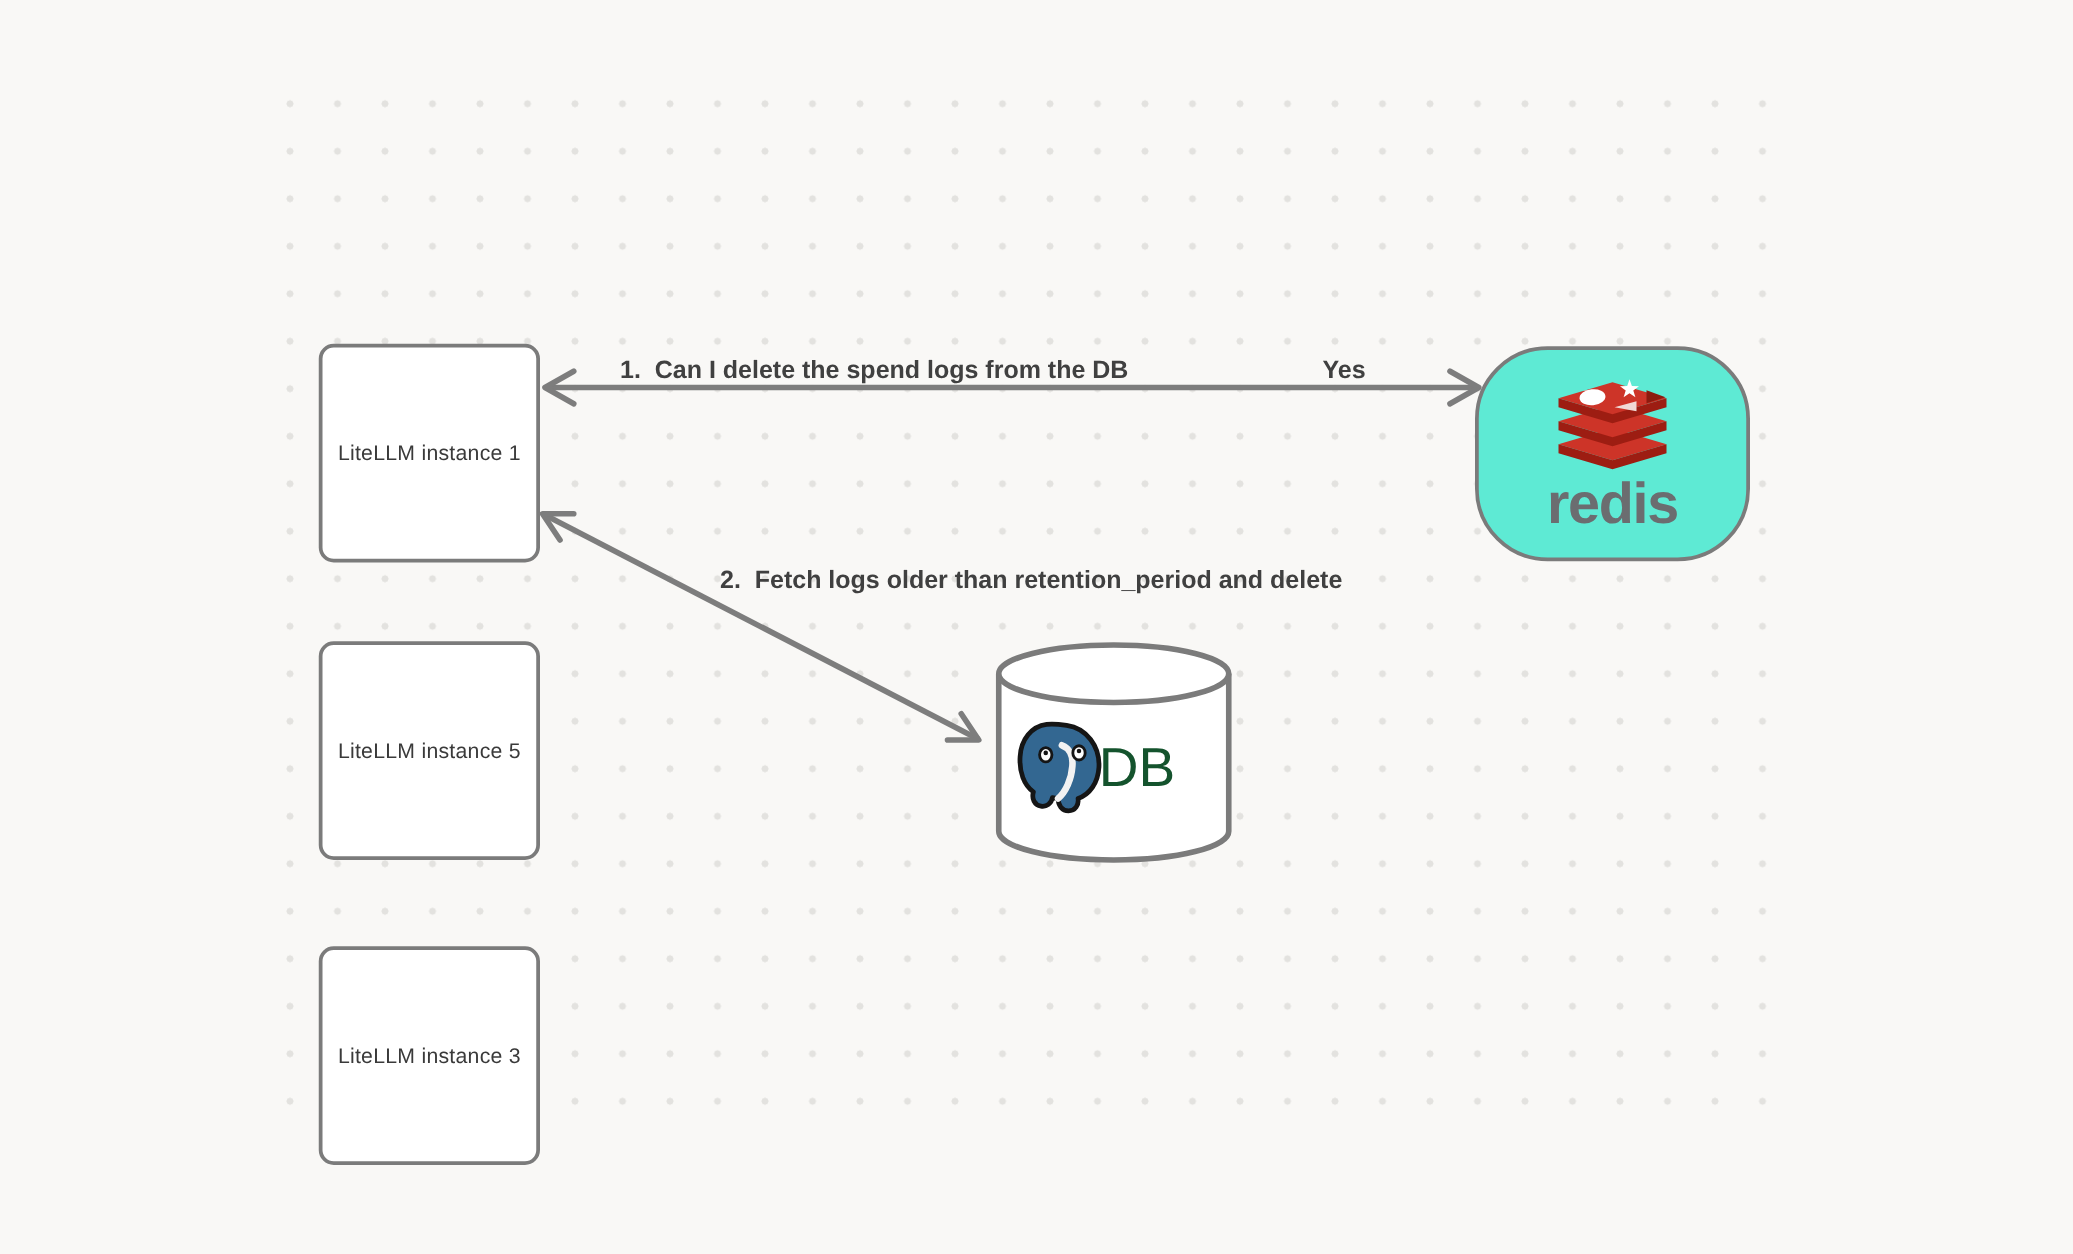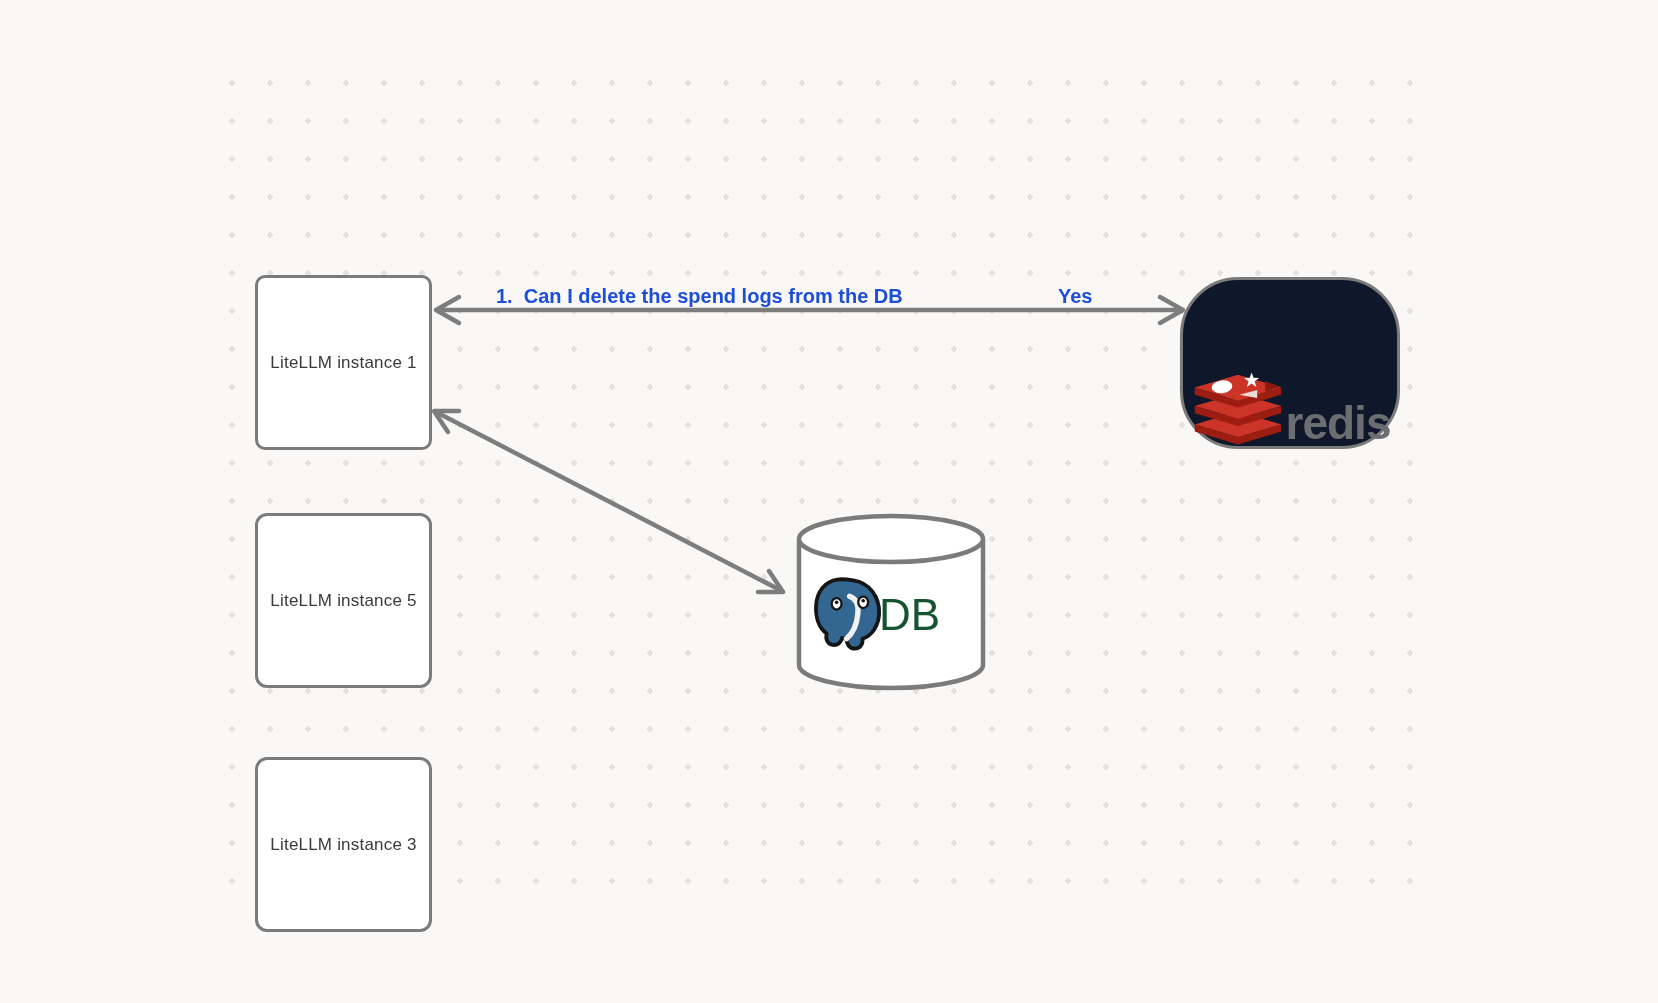--- a/index.html
+++ b/index.html
@@ -19,47 +19,47 @@
     position:absolute;left:255px;width:177px;height:175px;
     background:#ffffff;border:3.5px solid #7b7b7b;border-radius:12px;
     display:flex;align-items:center;justify-content:center;
     box-sizing:border-box;
   }
   .inst-label{
     font-size:17px;color:#3a3a3a;letter-spacing:.2px;white-space:pre;
   }
   .redis-node{
     position:absolute;left:1180px;top:277px;width:220px;height:172px;
-    background:#0f172a;border:3.5px solid #7b7b7b;border-radius:58px;
+    background:#5eead4;border:3.5px solid #7b7b7b;border-radius:58px;
     box-sizing:border-box;
-    display:flex;flex-direction:row;align-items:flex-end;justify-content:center;
+    display:flex;flex-direction:column;align-items:center;justify-content:center;
   }
   .redis-word{
     font-size:46px;font-weight:700;color:#6b6d70;letter-spacing:-1px;
     line-height:1;margin-top:2px;
   }
   .arrow-label{
-    position:absolute;font-size:20px;font-weight:700;color:#1d4ed8;
+    position:absolute;font-size:20px;font-weight:700;color:#404040;
     white-space:pre;line-height:1.2;
   }
   .db-text{
     position:absolute;left:879px;top:593px;font-size:44px;font-weight:500;
     color:#14532d;line-height:1;letter-spacing:0;
   }
   svg{display:block;}
   .abs{position:absolute;}
 </style>
 </head>
 <body>
 
 <div class="canvas">
 
   <div class="dot-grid"></div>
 
-  <div class="inst-box" style="top:275px;border-radius:10px;">
+  <div class="inst-box" style="top:275px;">
     <span class="inst-label">LiteLLM instance 1</span>
   </div>
   <div class="inst-box" style="top:513px;">
     <span class="inst-label">LiteLLM instance 5</span>
   </div>
   <div class="inst-box" style="top:757px;">
     <span class="inst-label">LiteLLM instance 3</span>
   </div>
 
   <svg class="abs" style="left:0;top:0;" width="1658" height="1003" viewBox="0 0 1658 1003">
@@ -70,20 +70,21 @@
     </g>
     <g stroke="#7d7d7d" stroke-width="4.5" fill="none" stroke-linecap="round" stroke-linejoin="round">
       <path d="M436,412 L782,591"></path>
       <path d="M448,432 L434,411 L459,411"></path>
       <path d="M769,571 L783,592 L758,592"></path>
     </g>
   </svg>
 
   <div class="arrow-label" style="left:496px;top:284px;">1.  Can I delete the spend logs from the DB</div>
   <div class="arrow-label" style="left:1058px;top:284px;">Yes</div>
+  <div class="arrow-label" style="left:576px;top:452px;">2.  Fetch logs older than retention_period and delete</div>
 
   <div class="redis-node">
     <svg width="96" height="76" viewBox="0 0 120 95">
 
       <path d="M6,68 L60,52 L114,68 L60,84 Z" fill="#cd3428"></path>
       <path d="M6,68 L60,84 L114,68 L114,77 L60,93 L6,77 Z" fill="#9d1d12"></path>
 
       <path d="M6,45 L60,29 L114,45 L60,61 Z" fill="#cd3428"></path>
       <path d="M6,45 L60,61 L114,45 L114,54 L60,70 L6,54 Z" fill="#9d1d12"></path>
 

